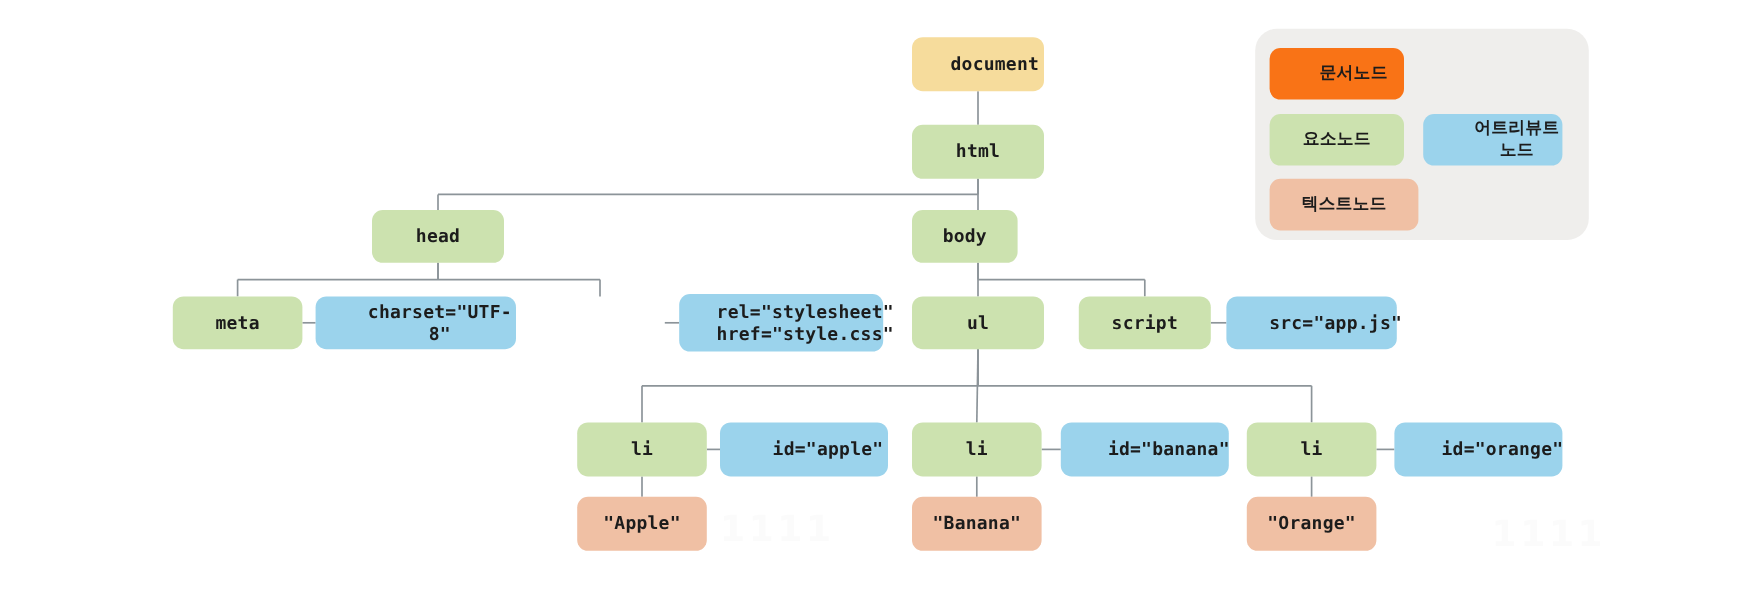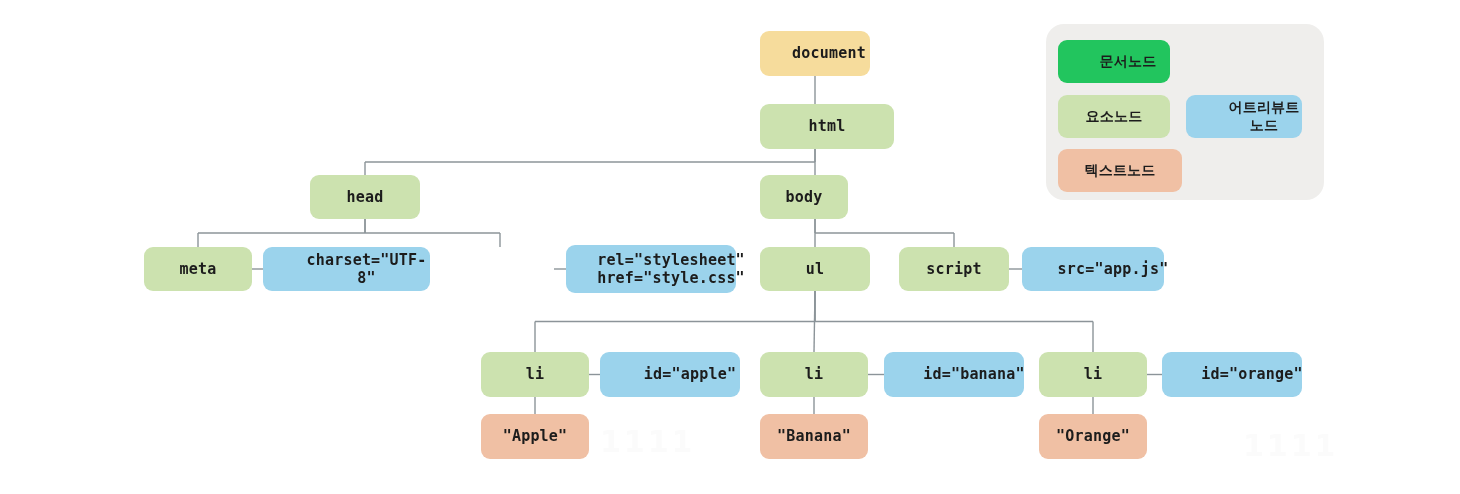--- a/index.html
+++ b/index.html
@@ -103,38 +103,38 @@
       <line x1="1147" y1="374.5" x2="1162" y2="374.5" stroke="#8c9499" stroke-width="1.4"></line>
       <line x1="1093" y1="397" x2="1093" y2="414" stroke="#8c9499" stroke-width="1.4"></line>
       <line x1="1114" y1="83" x2="1114" y2="95" stroke="#8c9499" stroke-width="1.4"></line>
       <line x1="1114" y1="138" x2="1114" y2="149" stroke="#8c9499" stroke-width="1.4"></line>
       <line x1="1170" y1="116.5" x2="1186" y2="116.5" stroke="#8c9499" stroke-width="1.4"></line>
     </svg>
 
   <div class="legend-panel" style="left: 1046px; top: 24px; width: 278px; height: 176px; background: rgb(239, 238, 236);"></div>
 
 <div class="node document" style="left: 760px; top: 31px; width: 110px; height: 45px; background: rgb(246, 220, 156); color: rgb(28, 28, 28);"><span>document</span></div>
-    <div class="node element" style="left: 760px; top: 104px; width: 134px; height: 45px; background: rgb(204, 226, 175); color: rgb(28, 28, 28);"><span>html</span></div>
+    <div class="node element" style="left: 760px; top: 104px; width: 110px; height: 45px; background: rgb(204, 226, 175); color: rgb(28, 28, 28);"><span>html</span></div>
     <div class="node element" style="left: 310px; top: 175px; width: 110px; height: 44px; background: rgb(204, 226, 175); color: rgb(28, 28, 28);"><span>head</span></div>
     <div class="node element" style="left: 760px; top: 175px; width: 88px; height: 44px; background: rgb(204, 226, 175); color: rgb(28, 28, 28);"><span>body</span></div>
     <div class="node element" style="left: 144px; top: 247px; width: 108px; height: 44px; background: rgb(204, 226, 175); color: rgb(28, 28, 28);"><span>meta</span></div>
     <div class="node attribute" style="left: 263px; top: 247px; width: 167px; height: 44px; background: rgb(155, 211, 236); color: rgb(28, 28, 28);"><span>charset="UTF-8"</span></div>
     <div class="node attribute" style="left: 566px; top: 245px; width: 170px; height: 48px; background: rgb(155, 211, 236); color: rgb(28, 28, 28);"><span>rel="stylesheet"
 href="style.css"</span></div>
     <div class="node element" style="left: 760px; top: 247px; width: 110px; height: 44px; background: rgb(204, 226, 175); color: rgb(28, 28, 28);"><span>ul</span></div>
     <div class="node element" style="left: 899px; top: 247px; width: 110px; height: 44px; background: rgb(204, 226, 175); color: rgb(28, 28, 28);"><span>script</span></div>
     <div class="node attribute" style="left: 1022px; top: 247px; width: 142px; height: 44px; background: rgb(155, 211, 236); color: rgb(28, 28, 28);"><span>src="app.js"</span></div>
     <div class="node element" style="left: 481px; top: 352px; width: 108px; height: 45px; background: rgb(204, 226, 175); color: rgb(28, 28, 28);"><span>li</span></div>
     <div class="node attribute" style="left: 600px; top: 352px; width: 140px; height: 45px; background: rgb(155, 211, 236); color: rgb(28, 28, 28);"><span>id="apple"</span></div>
     <div class="node text" style="left: 481px; top: 414px; width: 108px; height: 45px; background: rgb(240, 192, 164); color: rgb(28, 28, 28);"><span>"Apple"</span></div>
     <div class="node element" style="left: 760px; top: 352px; width: 108px; height: 45px; background: rgb(204, 226, 175); color: rgb(28, 28, 28);"><span>li</span></div>
     <div class="node attribute" style="left: 884px; top: 352px; width: 140px; height: 45px; background: rgb(155, 211, 236); color: rgb(28, 28, 28);"><span>id="banana"</span></div>
     <div class="node text" style="left: 760px; top: 414px; width: 108px; height: 45px; background: rgb(240, 192, 164); color: rgb(28, 28, 28);"><span>"Banana"</span></div>
     <div class="node element" style="left: 1039px; top: 352px; width: 108px; height: 45px; background: rgb(204, 226, 175); color: rgb(28, 28, 28);"><span>li</span></div>
     <div class="node attribute" style="left: 1162px; top: 352px; width: 140px; height: 45px; background: rgb(155, 211, 236); color: rgb(28, 28, 28);"><span>id="orange"</span></div>
     <div class="node text" style="left: 1039px; top: 414px; width: 108px; height: 45px; background: rgb(240, 192, 164); color: rgb(28, 28, 28);"><span>"Orange"</span></div>
-    <div class="node document kr" style="left: 1058px; top: 40px; width: 112px; height: 43px; background: #22c55e; color: rgb(28, 28, 28);"><span>문서노드</span></div>
+    <div class="node document kr" style="left: 1058px; top: 40px; width: 112px; height: 43px; background: #f97316; color: rgb(28, 28, 28);"><span>문서노드</span></div>
     <div class="node element kr" style="left: 1058px; top: 95px; width: 112px; height: 43px; background: rgb(204, 226, 175); color: rgb(28, 28, 28);"><span>요소노드</span></div>
     <div class="node attribute kr" style="left: 1186px; top: 95px; width: 116px; height: 43px; background: rgb(155, 211, 236); color: rgb(28, 28, 28);"><span>어트리뷰트노드</span></div>
     <div class="node text kr" style="left: 1058px; top: 149px; width: 124px; height: 43px; background: rgb(240, 192, 164); color: rgb(28, 28, 28);"><span>텍스트노드</span></div>
     <div class="watermark" style="left: 600px; top: 424px; color: rgb(251, 251, 251);">1111</div>
     <div class="watermark" style="left: 1243px; top: 428px; color: rgb(251, 251, 251);">1111</div>
   </div>
 
 </body></html>

